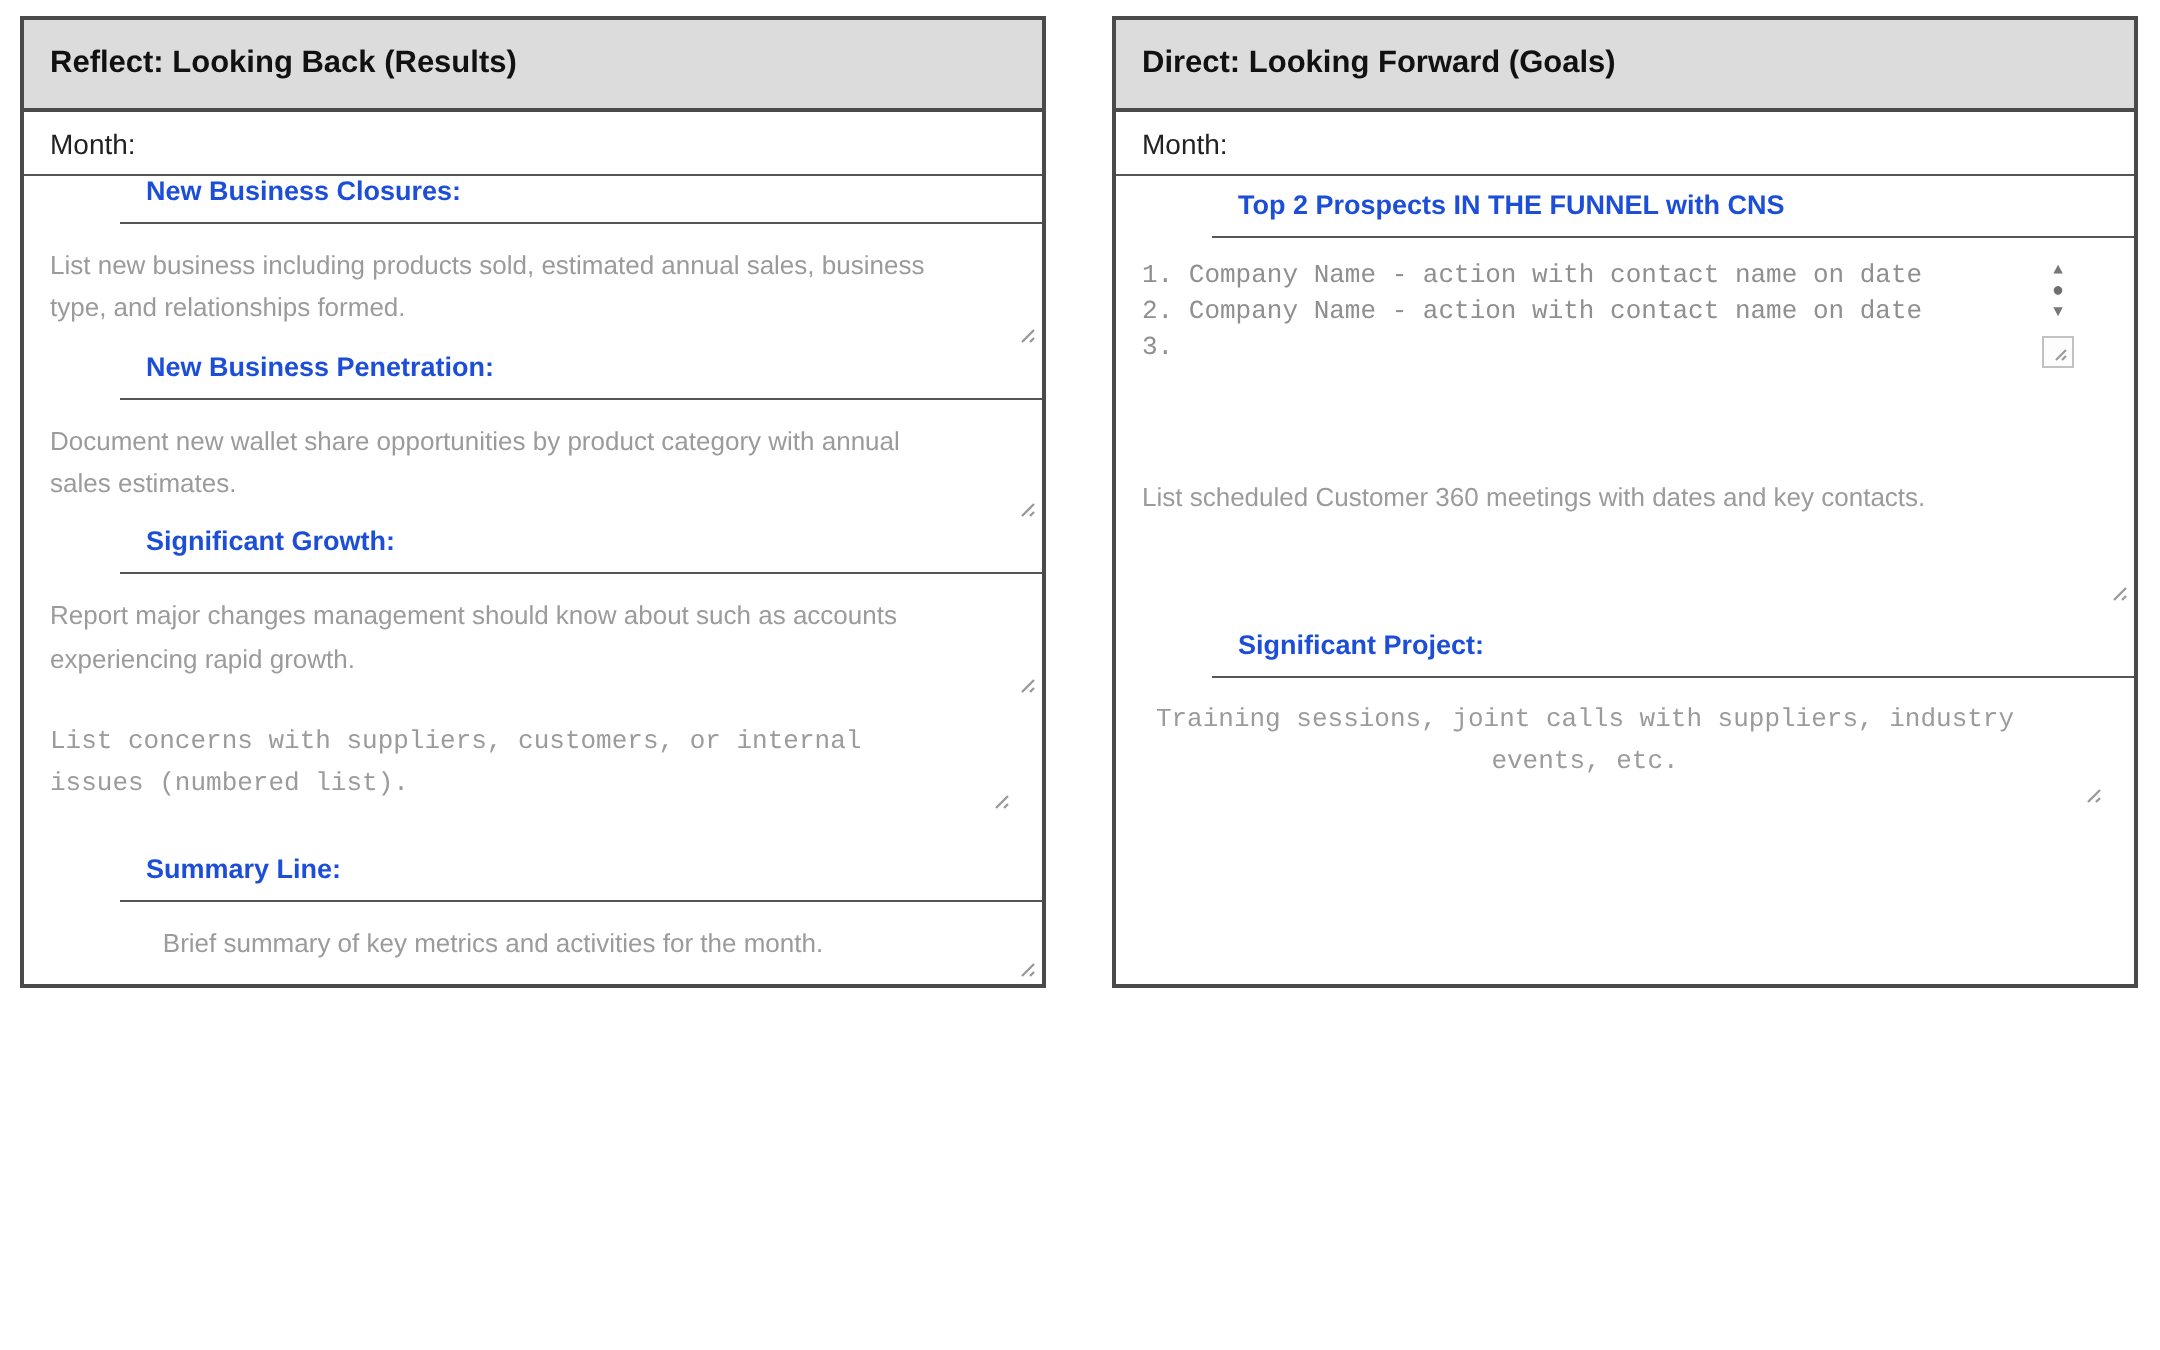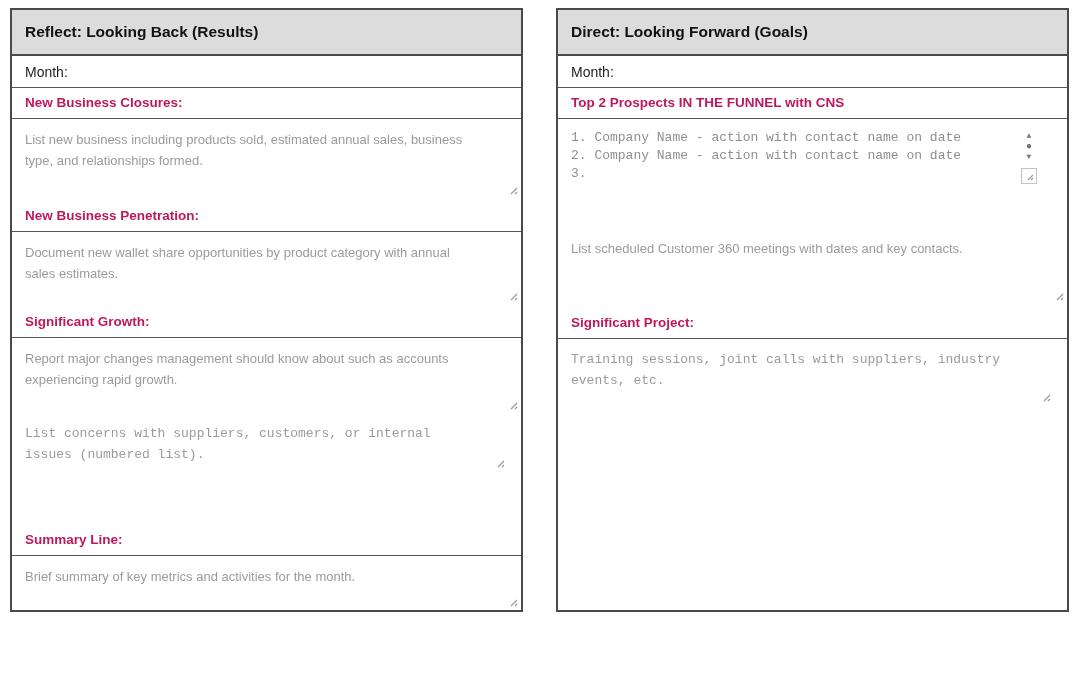--- a/index.html
+++ b/index.html
@@ -10,21 +10,21 @@
     color: #1a1a1a;
     overflow: hidden;
   }
   .page {
     display: flex;
     gap: 33px;
     padding: 8px 11px 8px 10px;
   }
   .panel {
     width: 513px;
-    height: 604px;
+    height: 486px;
     border: 2px solid #4a4a4a;
     background: #ffffff;
     display: flex;
     flex-direction: column;
   }
   .panel-header {
     background: #dcdcdc;
     border-bottom: 2px solid #4a4a4a;
     height: 46px;
     flex: 0 0 46px;
@@ -53,21 +53,22 @@
     font: inherit;
     margin-left: 6px;
   }
   .sec-title {
     border-bottom: 1px solid #555555;
     display: flex;
     align-items: flex-end;
     padding: 0 13px 8px 13px;
     font-size: 13.5px;
     font-weight: bold;
-    color: #be185d;
+    color: #1d4ed8;
+    margin-left: 48px;
   }
   .ta-cell {
     position: relative;
     padding: 10px 13px;
   }
   .ta-box { position: relative; height: 100%; font-family: Liberation Mono, monospace; }
   .ph, .val {
     font-size: 13px;
     color: #9b9b9b;
     line-height: 1.65;
@@ -97,21 +98,21 @@
   .scroll-col .thumb { font-size: 10px; line-height: 11px; color: #707070; }
   .grip-box {
     position: relative;
     margin-top: 6px;
     width: 16px;
     height: 16px;
     border: 1px solid #c2c2c2;
     background: #fdfdfd;
   }
   .grip-box svg { position: absolute; right: 1px; bottom: 1px; }
-  .fill { flex: 1 1 auto; }
+  .fill { flex: 1 1 auto; text-align: center; }
 </style>
 </head>
 <body>
 
 <div class="page">
 
   <div class="panel">
     <div class="panel-header">Reflect: Looking Back (Results)</div>
 
     <div class="month-row">

